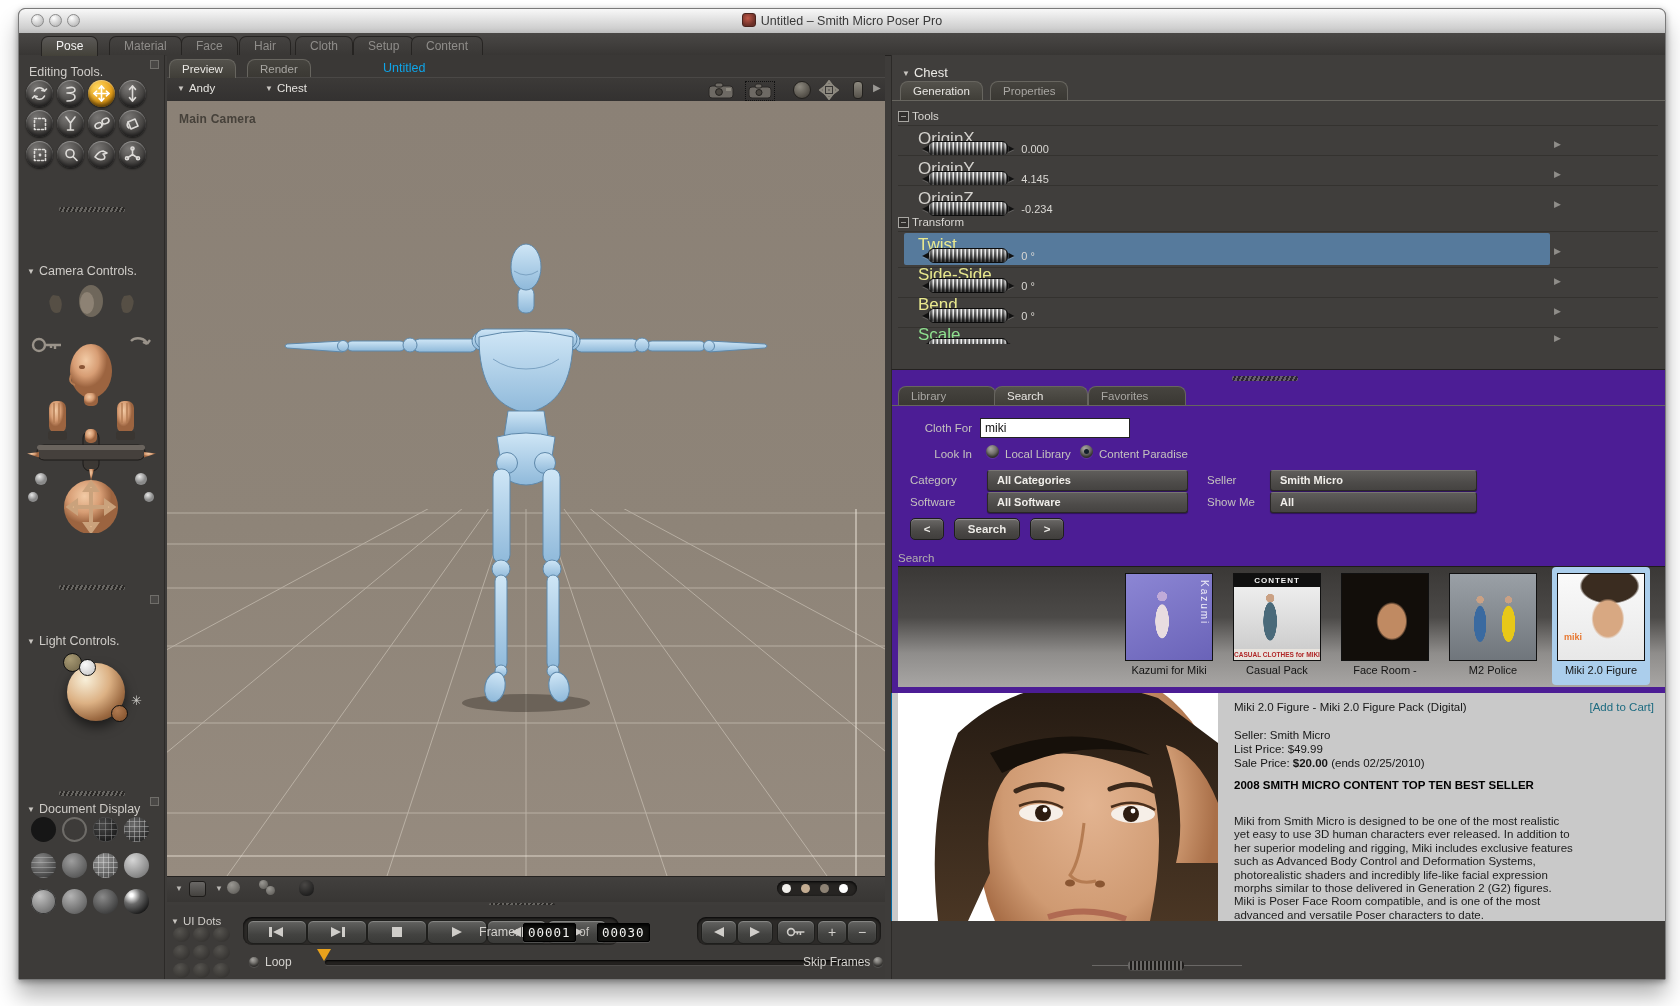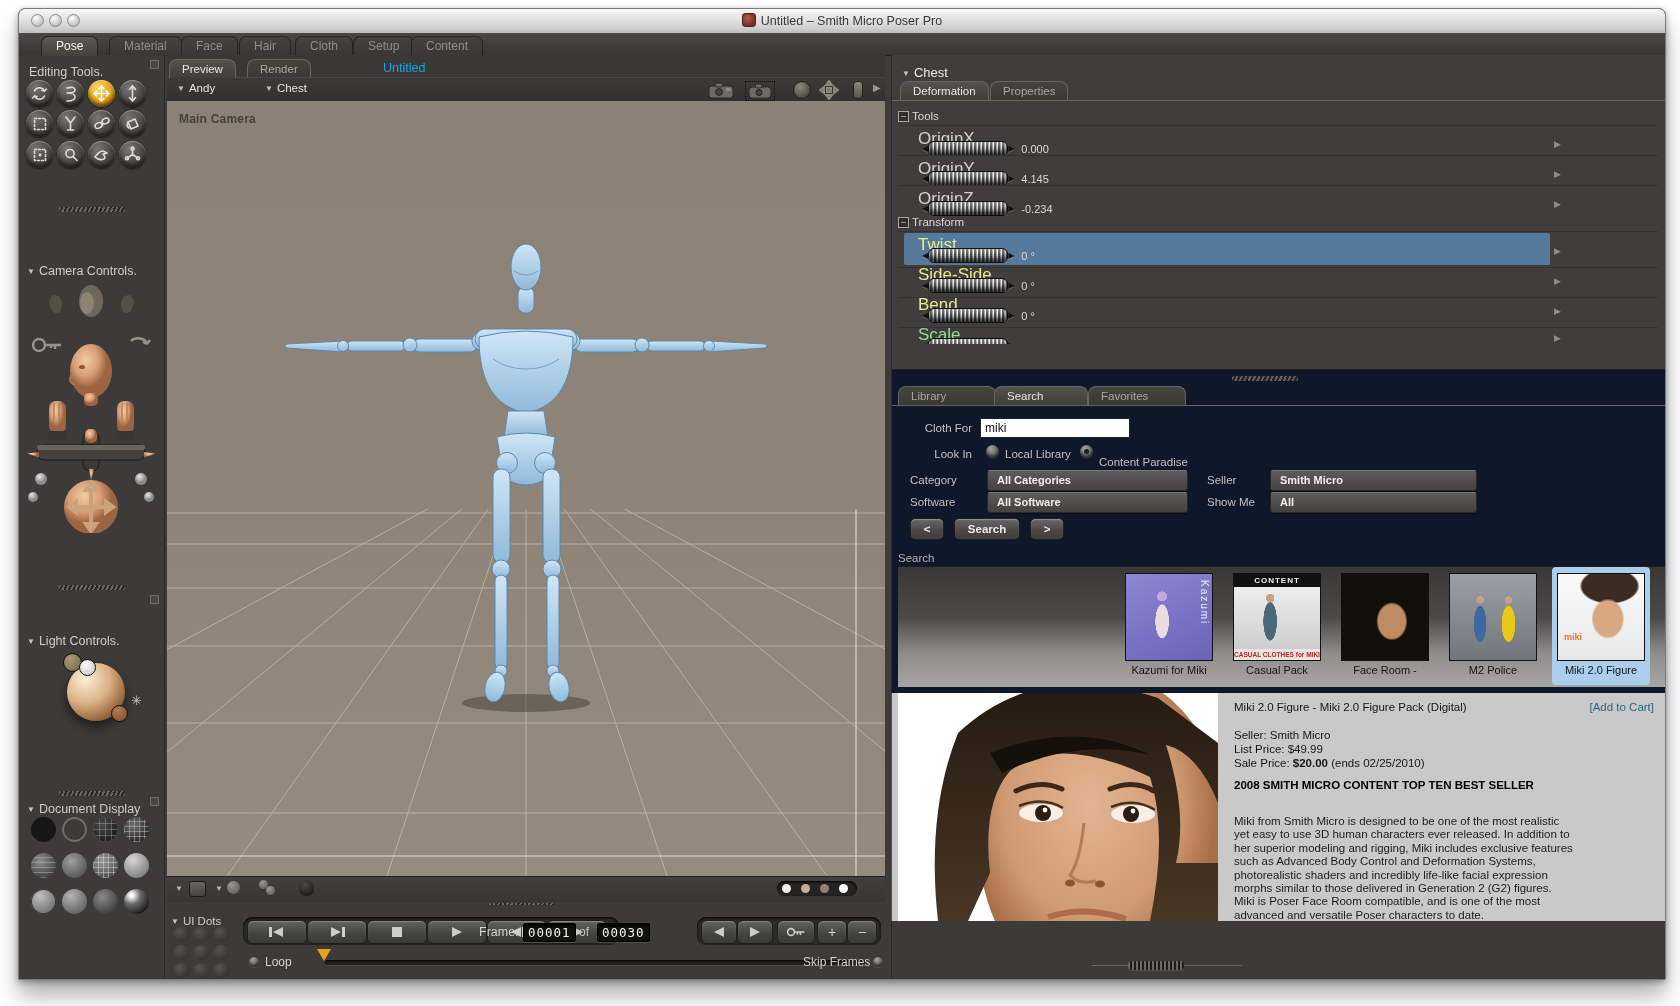--- a/index.html
+++ b/index.html
@@ -476,21 +476,21 @@
     <span class="radio" style="position:absolute;left:82px;top:52px;width:10px;height:10px;"></span>
     <span class="abs" style="left:98px;top:50px;font-size:12px;color:#d4d2ce;">Loop</span>
     <div class="abs" style="left:158px;top:55px;width:540px;height:5px;border-radius:3px;background:#23211f;box-shadow:inset 0 1px 2px #000,0 1px 0 rgba(255,255,255,.08);"></div>
     <div class="abs" style="left:150px;top:44px;width:0;height:0;border-left:7px solid transparent;border-right:7px solid transparent;border-top:12px solid #e8a21c;"></div>
     <span class="abs" style="left:636px;top:50px;font-size:12px;color:#d4d2ce;">Skip Frames</span>
     <span class="radio" style="position:absolute;left:706px;top:52px;width:10px;height:10px;"></span>
   </div>
 
   <div class="abs" style="left:872px;top:46px;width:774px;height:314px;background:#403e3c;border-left:1px solid #2c2a28;">
     <div class="abs" style="left:10px;top:8px;"><span class="tri">▼</span><span style="font-size:13px;color:#eceae6;">Chest</span></div>
-    <div class="dtab active" style="left:8px;top:26px;">Deformation</div>
+    <div class="dtab active" style="left:8px;top:26px;">Generation</div>
     <div class="dtab" style="left:98px;top:26px;">Properties</div>
     <div class="abs" style="left:0;top:45px;width:774px;height:1px;background:#67655f;"></div>
 
     <div class="groupbox" style="left:6px;top:56px;">–</div>
     <div class="grouplabel" style="left:20px;top:55px;">Tools</div>
     <div class="abs" style="left:6px;top:70px;width:760px;height:1px;background:#34322f;"></div>
 
     <div class="abs plabel nl" style="left:26px;top:74px;">OriginX</div>
     <div class="abs" style="left:30px;top:84px;"><span class="darr">◀</span><span class="dial"></span><span class="darr">▶</span><span class="pval">0.000</span></div>
     <div class="rowarr" style="left:662px;top:84px;">▶</div>
@@ -523,35 +523,35 @@
     <div class="abs plabel yl" style="left:26px;top:240px;">Bend</div>
     <div class="abs" style="left:30px;top:251px;"><span class="darr">◀</span><span class="dial"></span><span class="darr">▶</span><span class="pval">0 °</span></div>
     <div class="rowarr" style="left:662px;top:251px;">▶</div>
     <div class="abs" style="left:6px;top:272px;width:760px;height:1px;background:#34322f;"></div>
 
     <div class="abs plabel gl" style="left:26px;top:270px;">Scale</div>
     <div class="abs" style="left:30px;top:281px;height:8px;overflow:hidden;"><span class="darr">◀</span><span class="dial"></span><span class="darr">▶</span><span class="pval"></span></div>
     <div class="rowarr" style="left:662px;top:278px;">▶</div>
   </div>
 
-  <div class="abs" style="left:872px;top:360px;width:774px;height:324px;background:#0f172a;border-left:1px solid #2c2a28;border-top:1px solid #242220;">
+  <div class="abs" style="left:872px;top:360px;width:774px;height:324px;background:#4c1d95;border-left:1px solid #2c2a28;border-top:1px solid #242220;">
     <div class="hatch" style="left:340px;top:6px;"></div>
     <div class="dtab" style="left:6px;top:16px;width:72px;">Library</div>
     <div class="dtab active" style="left:102px;top:16px;width:68px;">Search</div>
     <div class="dtab" style="left:196px;top:16px;width:72px;">Favorites</div>
     <div class="abs" style="left:0;top:35px;width:774px;height:1px;background:#67655f;"></div>
 
     <div class="flabel" style="left:18px;top:52px;width:62px;text-align:right;">Cloth For</div>
     <input class="search" style="left: 88px; top: 48px; width: 150px;" value="miki">
 
     <div class="flabel" style="left:18px;top:78px;width:62px;text-align:right;">Look In</div>
     <span class="radio" style="position:absolute;left:94px;top:75px;"></span>
     <span class="flabel" style="left:113px;top:78px;">Local Library</span>
     <span class="radio on" style="position:absolute;left:188px;top:75px;"></span>
-    <span class="flabel" style="left:207px;top:78px;margin-top:8px;">Content Paradise</span>
+    <span class="flabel" style="left:207px;top:78px;">Content Paradise</span>
 
     <div class="flabel" style="left:18px;top:104px;">Category</div>
     <div class="dd" style="left:95px;top:100px;width:190px;">All Categories</div>
     <div class="flabel" style="left:315px;top:104px;">Seller</div>
     <div class="dd" style="left:378px;top:100px;width:196px;">Smith Micro</div>
 
     <div class="flabel" style="left:18px;top:126px;">Software</div>
     <div class="dd" style="left:95px;top:122px;width:190px;">All Software</div>
     <div class="flabel" style="left:315px;top:126px;">Show Me</div>
     <div class="dd" style="left:378px;top:122px;width:196px;">All</div>

